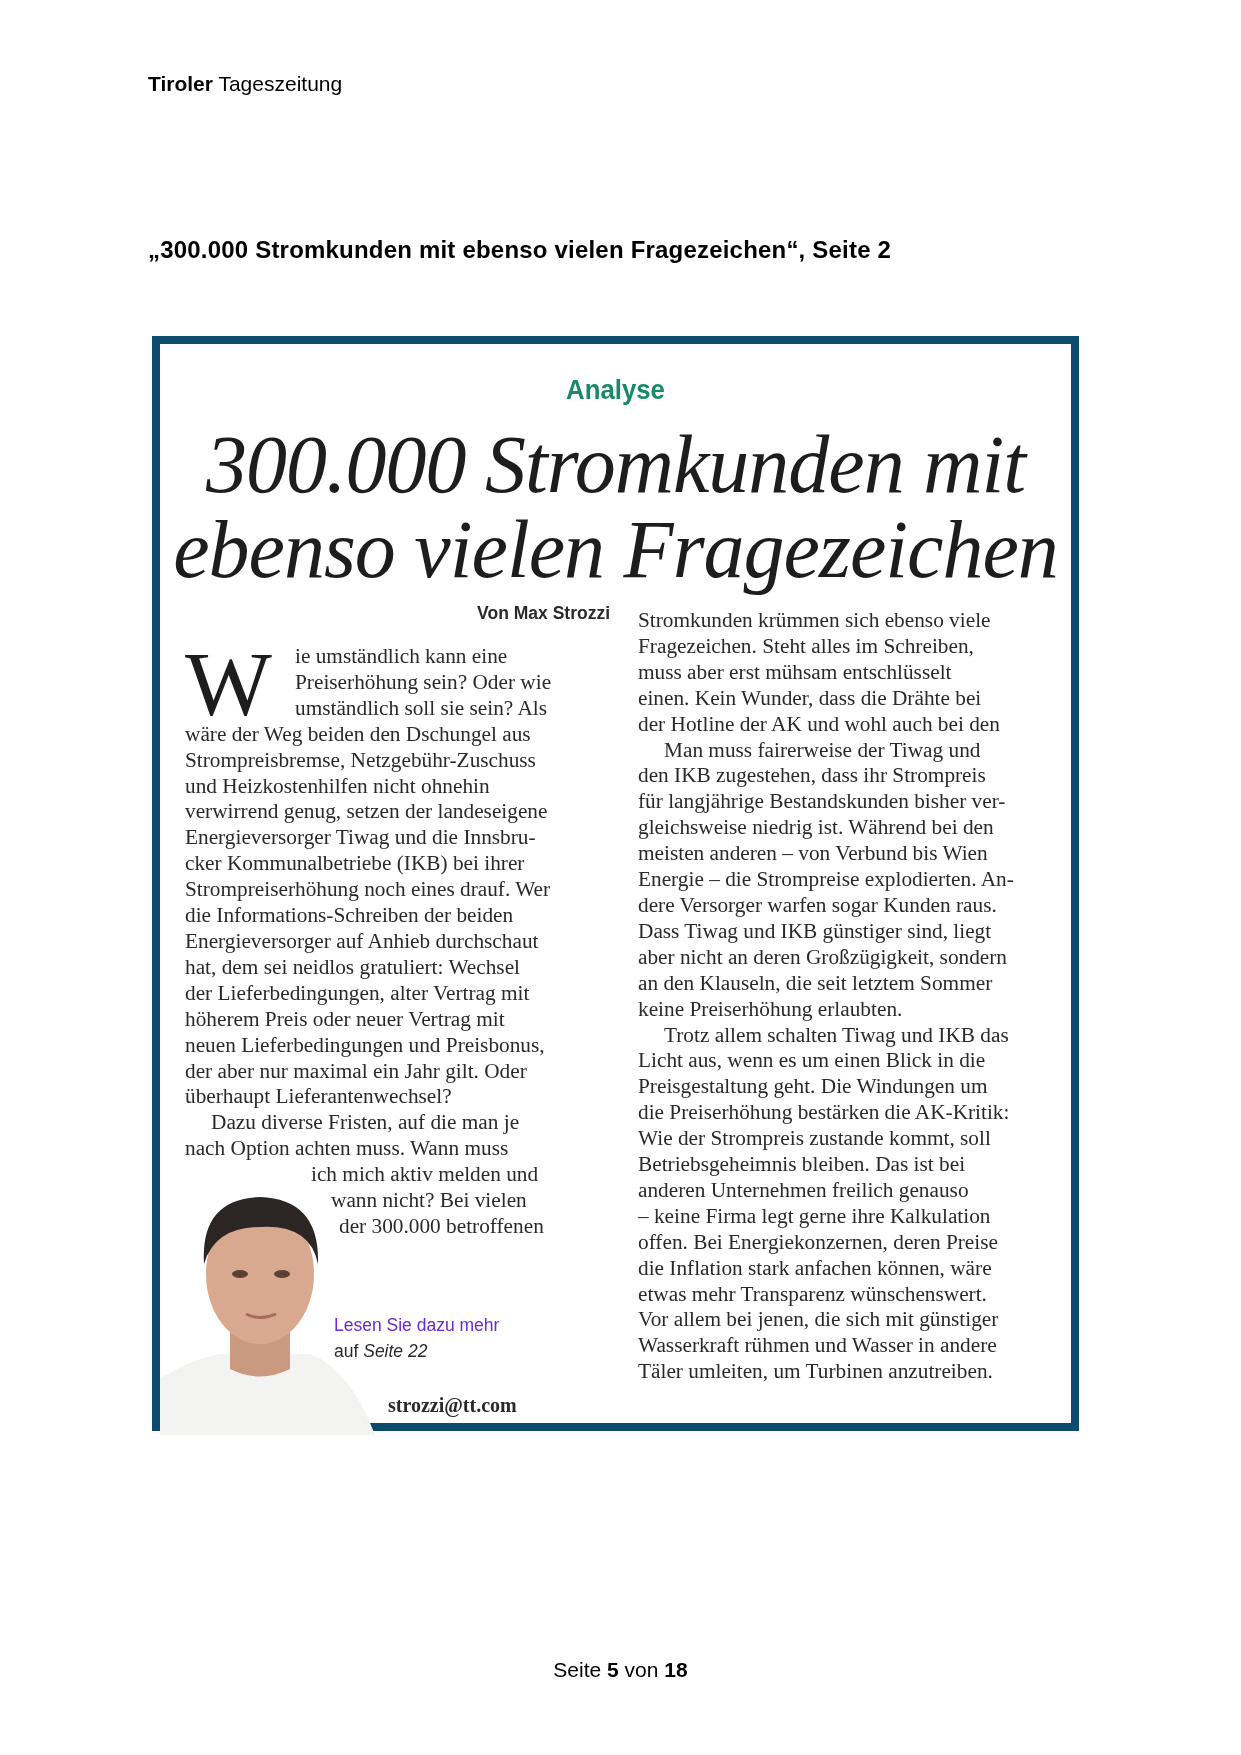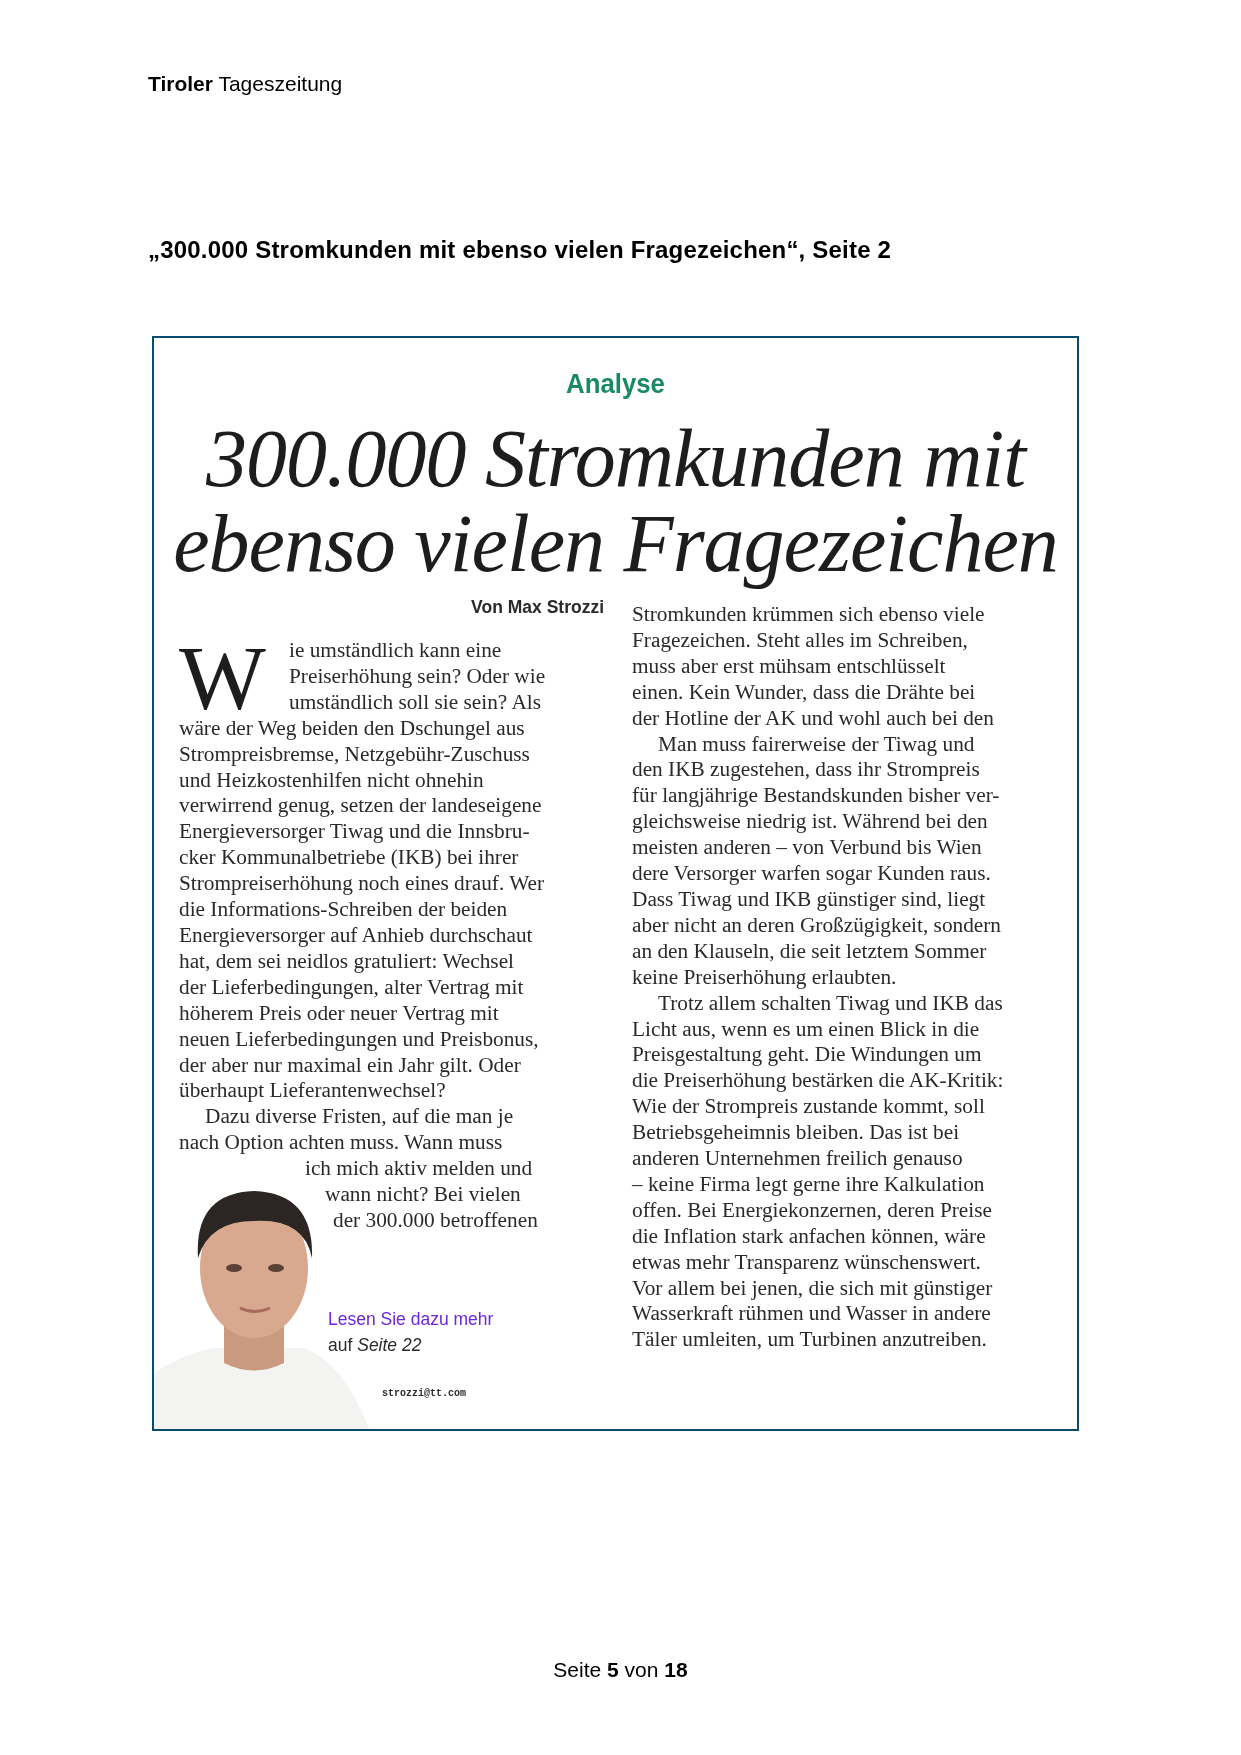--- a/index.html
+++ b/index.html
@@ -1,39 +1,39 @@
 <!DOCTYPE html>
 <html><head>
 <meta charset="utf-8">
 <style>
   html, body { margin: 0; padding: 0; background: #ffffff; }
   body { width: 1241px; height: 1755px; position: relative; overflow: hidden; font-family: "Liberation Sans", sans-serif; color: #000; }
   .header { position: absolute; left: 148px; top: 72px; font-size: 21px; }
   .header b { font-weight: bold; }
   .doc-title { position: absolute; left: 148px; top: 236px; font-size: 24px; font-weight: bold; letter-spacing: 0.2px; }
-  .clip { position: absolute; left: 152px; top: 336px; width: 927px; height: 1095px; border: 2px solid #0c4a6e; box-sizing: border-box; background: #fff; }
+  .clip { position: absolute; left: 152px; top: 336px; width: 927px; height: 1095px; border: 8px solid #0c4a6e; box-sizing: border-box; background: #fff; }
   .kicker { position: absolute; left: 0; right: 0; top: 30px; text-align: center; color: #1a8a64; font-size: 28px; font-weight: bold; font-family: "Liberation Sans", sans-serif; transform: scaleX(0.92); }
   .headline { position: absolute; left: 0; right: 0; top: 78px; text-align: center; font-family: "Liberation Serif", serif; font-style: italic; font-size: 82px; line-height: 85px; color: #1d1d1d; letter-spacing: -1px; }
   .col { position: absolute; font-family: "Liberation Serif", serif; font-size: 21.3px; line-height: 25.9px; color: #2a2a2a; }
   .col-left { left: 25px; top: 258px; width: 425px; }
   .col-right { left: 478px; top: 264px; width: 425px; }
   .byline { font-family: "Liberation Sans", sans-serif; font-weight: bold; font-size: 17.5px; color: #2a2a2a; margin-left: 112px; margin-bottom: 20px; line-height: 22px; text-align: right; }
   .line { white-space: nowrap; display: block; }
   .indent { padding-left: 26px; }
   .dropcap-wrap { position: relative; }
   .dropcap { position: absolute; left: 0; top: -6px; font-family: "Liberation Serif", serif; font-size: 92px; line-height: 92px; color: #1d1d1d; }
   .dc-line { padding-left: 110px; }
   .in1 { padding-left: 126px; }
   .in2 { padding-left: 146px; }
   .in3 { padding-left: 154px; }
   .portrait { position: absolute; left: 0; top: 825px; width: 220px; height: 266px; }
   .more { position: absolute; left: 174px; top: 968px; font-family: "Liberation Sans", sans-serif; font-size: 17.5px; line-height: 26px; color: #2a2a2a; }
   .more .green { color: #6d28d9; }
   .more i { font-style: italic; }
-  .email { position: absolute; left: 228px; top: 1050px; font-family: Liberation Mono, monospace; font-weight: bold; font-size: 10px; color: #2a2a2a; }
+  .email { position: absolute; left: 228px; top: 1050px; font-family: Liberation Serif, serif; font-weight: bold; font-size: 20px; color: #2a2a2a; }
   .footer { position: absolute; left: 0; right: 0; top: 1658px; text-align: center; font-size: 21px; }
   .footer b { font-weight: bold; }
 </style>
 </head>
 <body>
 
 <div class="header">
   <b>Tiroler</b>
   <span>Tageszeitung</span>
 </div>
@@ -100,20 +100,21 @@
     <span class="line">Stromkunden krümmen sich ebenso viele</span>
     <span class="line">Fragezeichen. Steht alles im Schreiben,</span>
     <span class="line">muss aber erst mühsam entschlüsselt</span>
     <span class="line">einen. Kein Wunder, dass die Drähte bei</span>
     <span class="line">der Hotline der AK und wohl auch bei den</span>
     <span class="line indent">Man muss fairerweise der Tiwag und</span>
     <span class="line">den IKB zugestehen, dass ihr Strompreis</span>
     <span class="line">für langjährige Bestandskunden bisher ver-</span>
     <span class="line">gleichsweise niedrig ist. Während bei den</span>
     <span class="line">meisten anderen – von Verbund bis Wien</span>
+    <span class="line">Energie – die Strompreise explodierten. An-</span>
     <span class="line">dere Versorger warfen sogar Kunden raus.</span>
     <span class="line">Dass Tiwag und IKB günstiger sind, liegt</span>
     <span class="line">aber nicht an deren Großzügigkeit, sondern</span>
     <span class="line">an den Klauseln, die seit letztem Sommer</span>
     <span class="line">keine Preiserhöhung erlaubten.</span>
     <span class="line indent">Trotz allem schalten Tiwag und IKB das</span>
     <span class="line">Licht aus, wenn es um einen Blick in die</span>
     <span class="line">Preisgestaltung geht. Die Windungen um</span>
     <span class="line">die Preiserhöhung bestärken die AK-Kritik:</span>
     <span class="line">Wie der Strompreis zustande kommt, soll</span>

